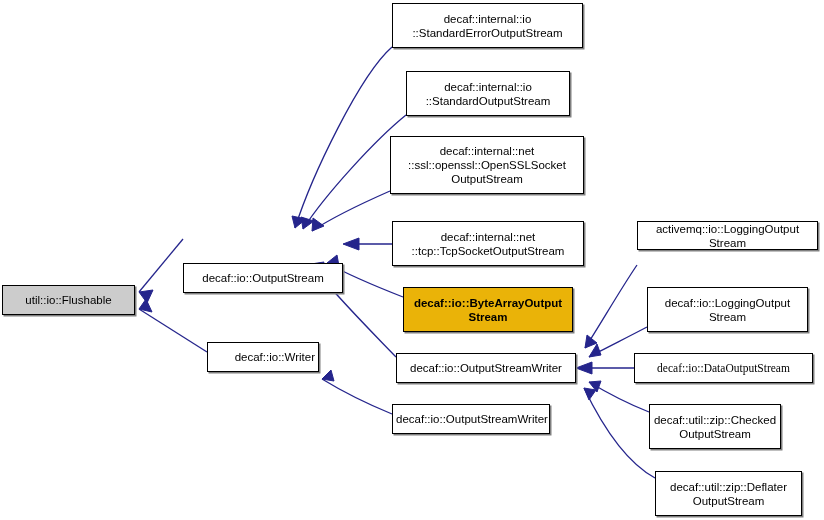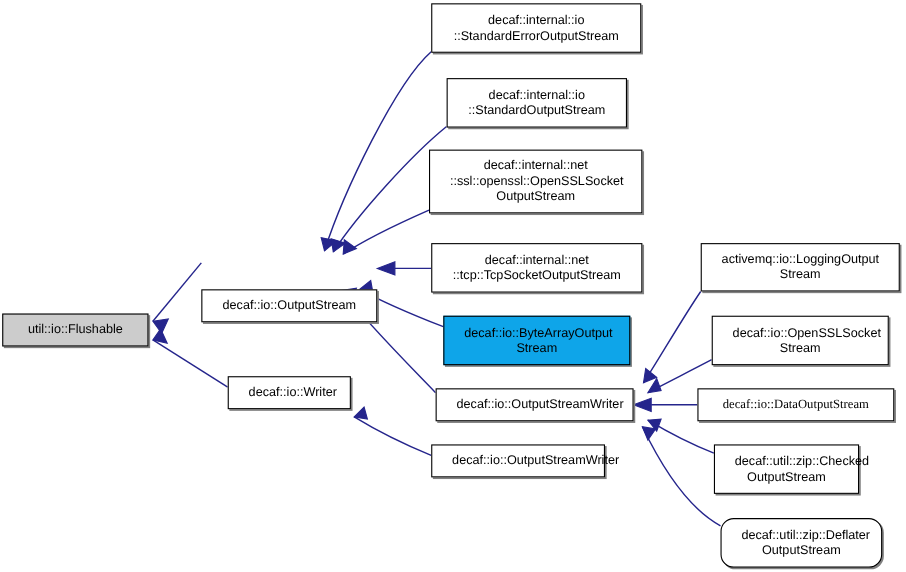--- a/index.html
+++ b/index.html
@@ -29,21 +29,21 @@
     border: 1px solid #000000;
     background: #ffffff;
     color: #000000;
     font-size: 11.5px;
     line-height: 14px;
     text-align: center;
     display: flex;
     align-items: center;
     justify-content: center;
     box-shadow: 1.5px 1.5px 0 0 #808080;
-    padding: 1px 18px;
+    padding: 1px 3px;
     white-space: pre-line;
     z-index: 2;
   }
   .node.highlight {
     background: #cccccc;
   }
   .node .node-label {
     display: block;
     width: 100%;
   }
@@ -108,38 +108,38 @@
       </g>
       <g>
         <path d="M 655 478 C 622 460 597 415 584 388" fill="none" stroke="#25258c" stroke-width="1.3"></path>
         <path d="M 584 388 L 589 400 L 596 390 Z" fill="#25258c" stroke="#25258c" stroke-width="1"></path>
       </g>
     </svg>
 
   <div id="node-layer">
       <div class="node highlight" style="left: 2px; top: 285px; width: 133px; height: 30px; border-color: rgb(0, 0, 0); background: rgb(204, 204, 204);"><span class="node-label">util::io::Flushable</span></div>
       <div class="node" style="left: 183px; top: 230px; width: 160px; height: 30px; border-color: rgb(0, 0, 0); background: rgb(255, 255, 255); margin-top: 33px;"><span class="node-label">decaf::io::OutputStream</span></div>
-      <div class="node" style="left: 207px; top: 342px; width: 112px; height: 30px; border-color: rgb(0, 0, 0); background: rgb(255, 255, 255);"><span class="node-label">decaf::io::Writer</span></div>
+      <div class="node" style="left: 207px; top: 342px; width: 112px; height: 30px; border-color: rgb(0, 0, 0); background: rgb(255, 255, 255); text-align: right;"><span class="node-label">decaf::io::Writer</span></div>
       <div class="node" style="left: 392px; top: 3px; width: 191px; height: 45px; border-color: rgb(0, 0, 0); background: rgb(255, 255, 255);"><span class="node-label">decaf::internal::io
 ::StandardErrorOutputStream</span></div>
       <div class="node" style="left: 406px; top: 71px; width: 164px; height: 45px; border-color: rgb(0, 0, 0); background: rgb(255, 255, 255);"><span class="node-label">decaf::internal::io
 ::StandardOutputStream</span></div>
       <div class="node" style="left: 390px; top: 136px; width: 194px; height: 58px; border-color: rgb(0, 0, 0); background: rgb(255, 255, 255);"><span class="node-label">decaf::internal::net
 ::ssl::openssl::OpenSSLSocket
 OutputStream</span></div>
       <div class="node" style="left: 392px; top: 221px; width: 192px; height: 45px; border-color: rgb(0, 0, 0); background: rgb(255, 255, 255);"><span class="node-label">decaf::internal::net
 ::tcp::TcpSocketOutputStream</span></div>
-      <div class="node" style="left: 403px; top: 287px; width: 170px; height: 45px; border-color: rgb(0, 0, 0); background: #0ea5e9;"><span class="node-label">decaf::io::ByteArrayOutput
+      <div class="node" style="left: 403px; top: 287px; width: 170px; height: 45px; border-color: rgb(0, 0, 0); background: #eab308; font-weight: bold;"><span class="node-label">decaf::io::ByteArrayOutput
 Stream</span></div>
       <div class="node" style="left: 396px; top: 353px; width: 180px; height: 30px; border-color: rgb(0, 0, 0); background: rgb(255, 255, 255);"><span class="node-label">decaf::io::OutputStreamWriter</span></div>
       <div class="node" style="left: 392px; top: 404px; width: 158px; height: 30px; border-color: rgb(0, 0, 0); background: rgb(255, 255, 255);"><span class="node-label">decaf::io::OutputStreamWriter</span></div>
-      <div class="node" style="left: 637px; top: 221px; width: 181px; height: 44px; border-color: rgb(0, 0, 0); background: rgb(255, 255, 255);"><span class="node-label">activemq::io::LoggingOutput
+      <div class="node" style="left: 637px; top: 221px; width: 181px; height: 29px; border-color: rgb(0, 0, 0); background: rgb(255, 255, 255);"><span class="node-label">activemq::io::LoggingOutput
 Stream</span></div>
-      <div class="node" style="left: 647px; top: 287px; width: 161px; height: 45px; border-color: rgb(0, 0, 0); background: rgb(255, 255, 255);"><span class="node-label">decaf::io::OpenSSLSocket
+      <div class="node" style="left: 647px; top: 287px; width: 161px; height: 45px; border-color: rgb(0, 0, 0); background: rgb(255, 255, 255);"><span class="node-label">decaf::io::LoggingOutput
 Stream</span></div>
       <div class="node" style="left: 634px; top: 353px; width: 179px; height: 30px; border-color: rgb(0, 0, 0); background: rgb(255, 255, 255); font-family: Liberation Serif, serif;"><span class="node-label">decaf::io::DataOutputStream</span></div>
       <div class="node" style="left: 649px; top: 404px; width: 132px; height: 45px; border-color: rgb(0, 0, 0); background: rgb(255, 255, 255);"><span class="node-label">decaf::util::zip::Checked
 OutputStream</span></div>
-      <div class="node" style="left: 655px; top: 471px; width: 147px; height: 45px; border-color: rgb(0, 0, 0); background: rgb(255, 255, 255); border-radius: 12px;"><span class="node-label">decaf::util::zip::Deflater
+      <div class="node" style="left: 655px; top: 471px; width: 147px; height: 45px; border-color: rgb(0, 0, 0); background: rgb(255, 255, 255);"><span class="node-label">decaf::util::zip::Deflater
 OutputStream</span></div>
     </div>
 
 </div>
 
 </body></html>

